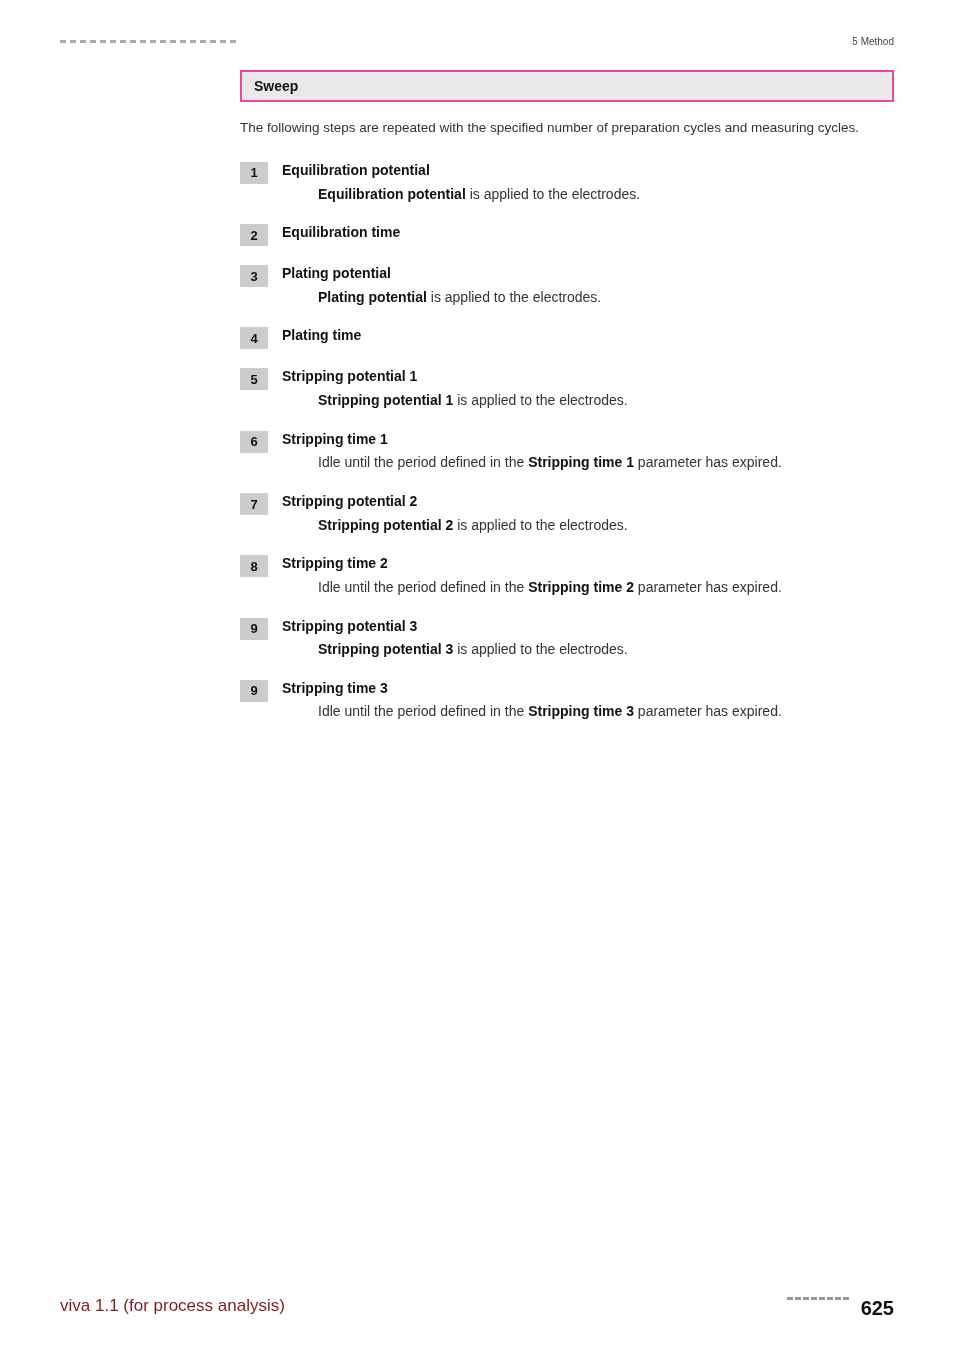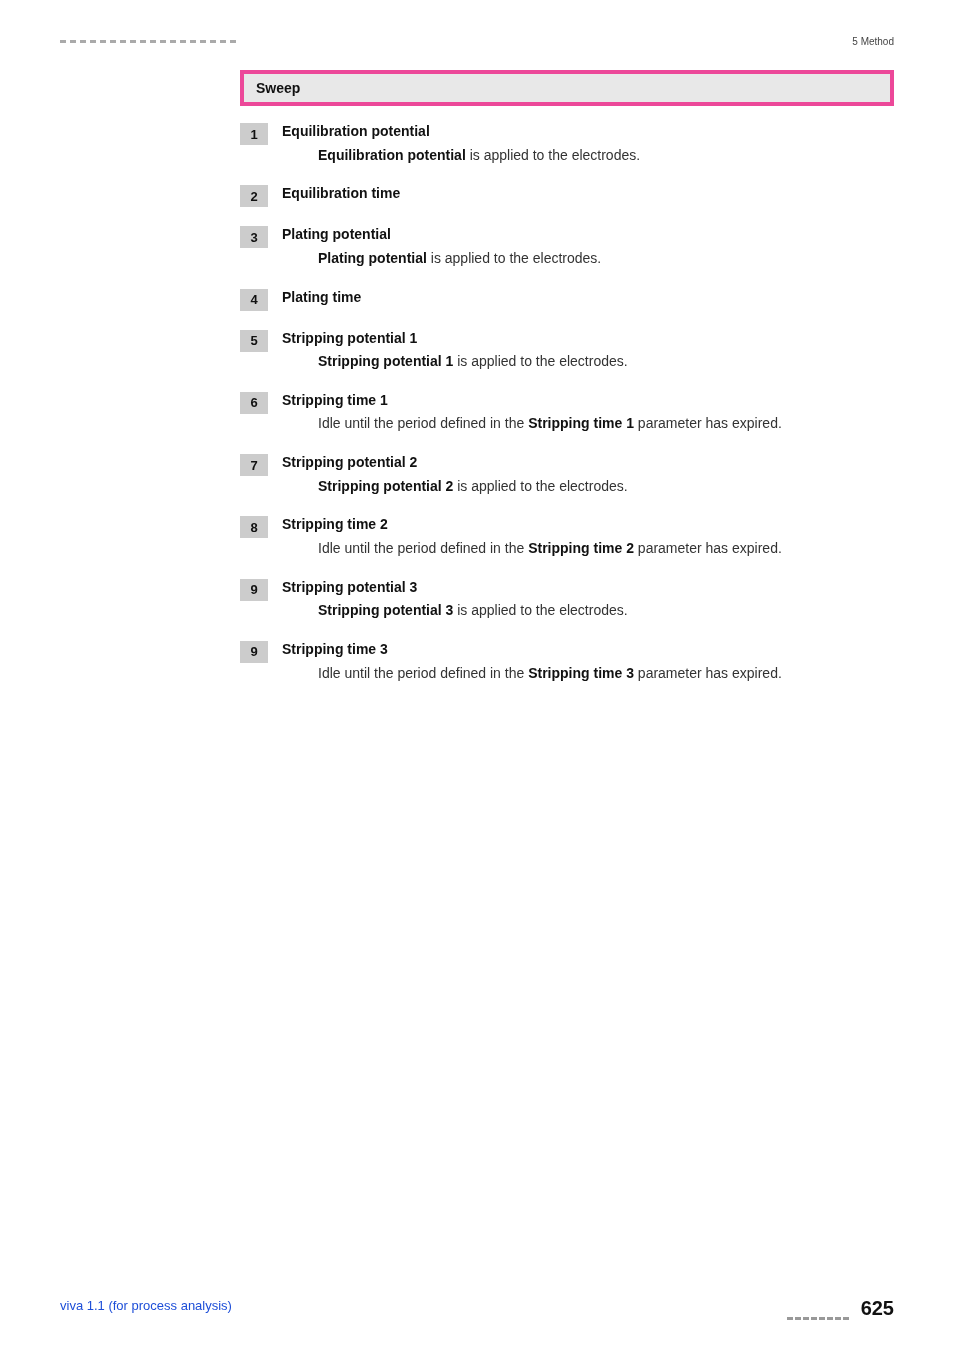--- a/index.html
+++ b/index.html
@@ -55,21 +55,21 @@
       position: absolute;
       top: 70px;
       left: 240px;
       right: 60px;
       bottom: 80px;
     }
 
     
     .sweep-box {
       background: #e8e8e8;
-      border: 4px solid #ec4899;
+      border: 2px solid #ec4899;
       padding: 6px 12px;
       margin-bottom: 16px;
     }
 
     .sweep-box .sweep-title {
       font-size: 14px;
       font-weight: bold;
       color: #111;
     }
 
@@ -139,27 +139,27 @@
       position: absolute;
       bottom: 30px;
       left: 60px;
       right: 60px;
       display: flex;
       justify-content: space-between;
       align-items: center;
     }
 
     .footer-left {
-      font-size: 13px;
-      color: #1d4ed8;
+      font-size: 17px;
+      color: #7f1d1d;
     }
 
     .footer-right {
       display: flex;
-      align-items: flex-end;
+      align-items: flex-start;
       gap: 12px;
       margin-top: 6px;
     }
 
     .footer-dots {
       display: flex;
       gap: 2px;
       align-items: center;
     }
 
@@ -186,20 +186,21 @@
   <div class="header-right">
     <span>5 Method</span>
   </div>
 
   <div class="main-content">
 
     <div class="sweep-box">
       <span class="sweep-title">Sweep</span>
     </div>
 
+    <p class="intro-text">The following steps are repeated with the specified number of preparation cycles and measuring cycles.</p>
 
     <div class="steps-list">
 
       <div class="step-item">
         <div class="step-number-box">
           <span>1</span>
         </div>
         <div class="step-content">
           <div class="step-title">Equilibration potential</div>
           <div class="step-desc">

